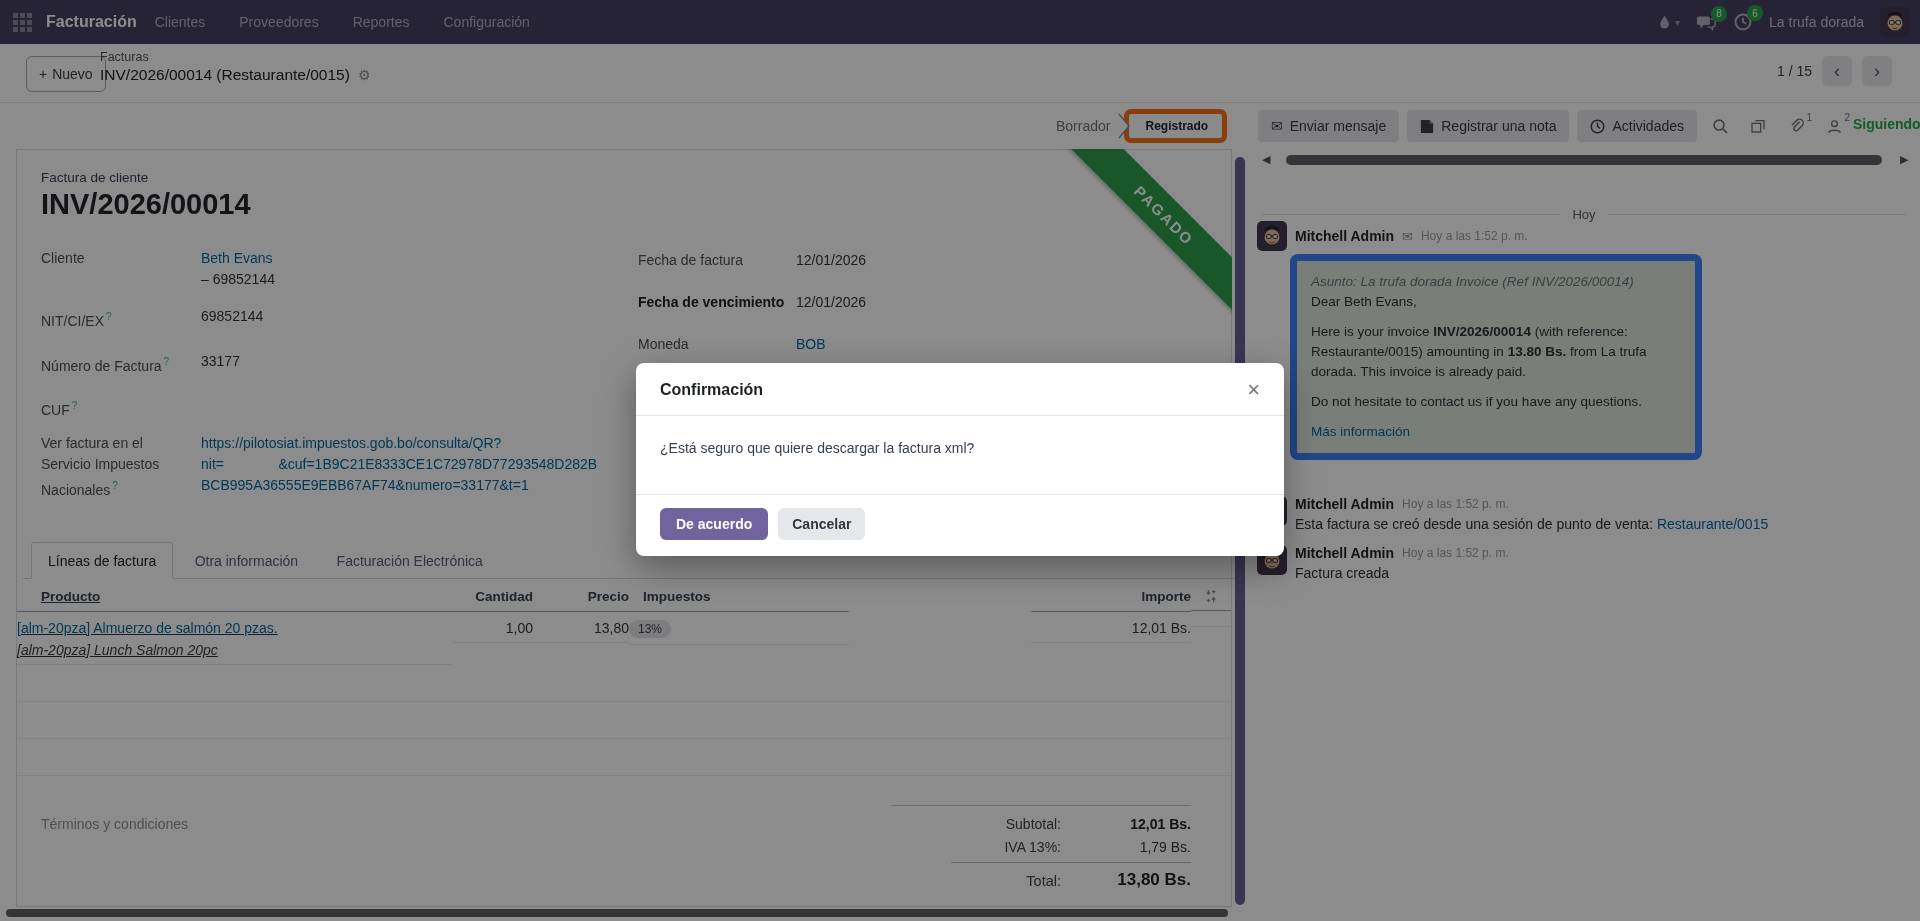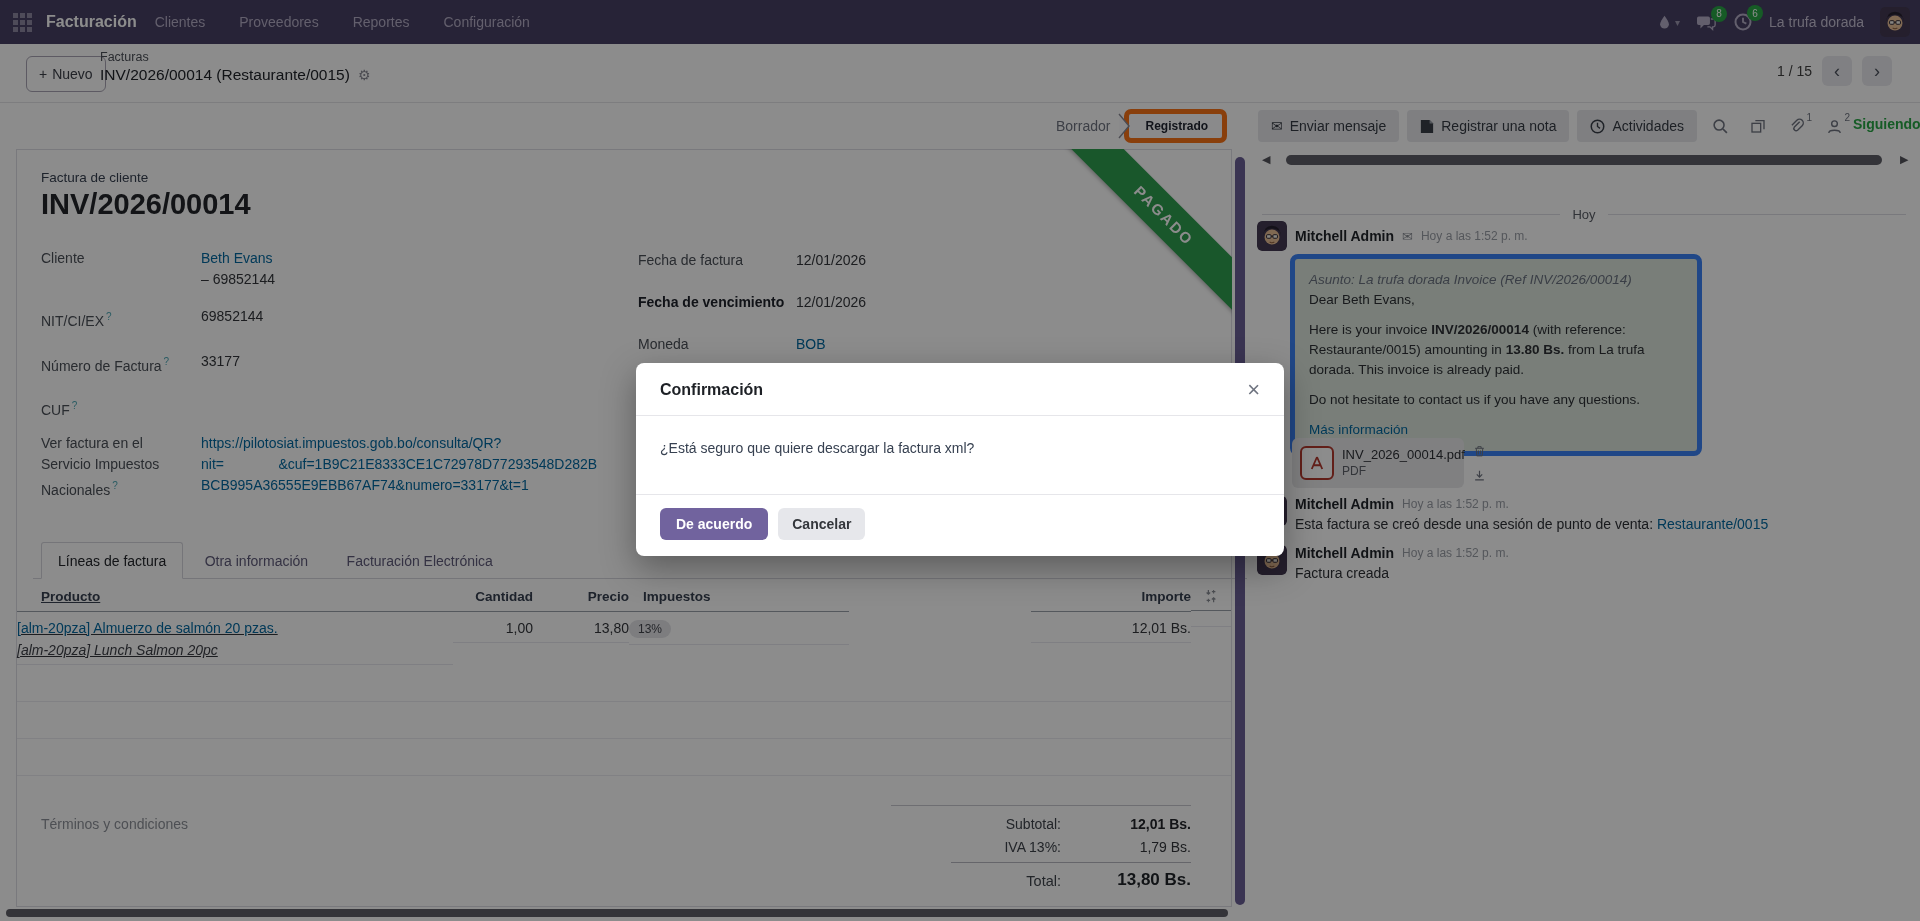--- a/index.html
+++ b/index.html
@@ -71,21 +71,21 @@
   .flabel.bold{ font-weight:bold; color:#20242c; }
   .fvalue{ color:#33363b; }
   .help{ color:#4ea7b5; font-size:10px; vertical-align:super; margin-left:2px; }
   .link{ color:#0369a1; cursor:pointer; text-decoration:none; }
   .col-left{ position:absolute; left:0; top:0; width:580px; }
   .col-right{ position:absolute; left:597px; top:2px; width:560px; }
   .col-right .flabel{ width:158px; }
   .col-right .frow{ margin-bottom:21px; }
 
   
-  .tabs{ position:absolute; left:16px; top:392px; width:1214px; border-bottom:1px solid #d5d5dc; padding-left:8px; }
+  .tabs{ position:absolute; left:6px; top:392px; width:1214px; border-bottom:1px solid #d5d5dc; padding-left:8px; }
   .tab{ display:inline-block; padding:10px 16px 9px; font-size:14px; color:#5f5b7a; cursor:pointer;
         border:1px solid transparent; margin-bottom:-1px; }
   .tab.active{ background:#fff; color:#23262b; border-color:#d5d5dc; border-bottom-color:#fff;
                border-radius:3px 3px 0 0; }
   .ltable{ position:absolute; left:0; top:433px; width:1214px; font-size:14px; }
   .trow{ display:flex; align-items:flex-start; }
   .th{ font-weight:bold; font-size:13.5px; color:#374151; padding:6px 0 7px; border-bottom:1px solid #9aa0aa; }
   .c-prod{ width:436px; padding-left:24px;text-decoration:underline; }
   .c-qty{ width:80px; text-align:right; }
   .c-price{ width:96px; text-align:right; }
@@ -119,21 +119,21 @@
   .ch-thumb{ position:absolute; left:38px; top:2px; width:596px; height:10px; background:#606068; border-radius:5px; cursor:grab; }
   .day-divider{ position:absolute; left:14px; top:58px; width:644px; display:flex; align-items:center; gap:12px;
                 color:#5a5e66; font-size:13px; }
   .day-divider:before,.day-divider:after{ content:""; flex:1; height:1px; background:#dddde3; }
   .msg-head{ display:flex; align-items:center; gap:8px; font-size:14px; }
   .msg-author{ font-weight:bold; color:#1f2329; }
   .msg-time{ color:#9a9ea6; font-size:12px; }
   .env-out{ color:#8a8e96; font-size:13px; }
   .msg{ position:absolute; left:9px; }
   .green-card{ position:absolute; left:42px; top:105px; width:412px; background:#dce6dc;
-               border:5px solid #3b82f6; border-radius:8px; padding:11px 14px; font-size:13.5px; line-height:20px; color:#2e3136;}
+               border:7px solid #3b82f6; border-radius:8px; padding:11px 14px; font-size:13.5px; line-height:20px; color:#2e3136;}
   .subject{ font-style:italic; color:#6b7280; }
   .spacer10{ height:10px; }
   .attach-card{ position:absolute; left:44px; top:289px; width:172px; height:50px; background:#e9e9ec;
                 border-radius:6px; display:flex; align-items:center; padding:6px 8px; gap:8px; cursor:pointer;}
   .attach-meta{ font-size:13px; color:#2e3136; line-height:16px; }
   .attach-type{ color:#5d6169; font-size:12px; }
   .attach-icons{ display:flex; flex-direction:column; justify-content:space-between; height:38px; margin-left:auto; }
   .pdf-box{ width:34px; height:34px; background:#fff; border:2px solid #b3392f; border-radius:6px;
             display:flex; align-items:center; justify-content:center; flex:0 0 auto; }
 
@@ -445,39 +445,20 @@
       <div class="spacer10"></div>
       <div>
         <span>Here is your invoice </span><b>INV/2026/00014</b><span> (with reference: Restaurante/0015) amounting in </span><b>13.80 Bs.</b><span> from La trufa dorada. This invoice is already paid.</span>
       </div>
       <div class="spacer10"></div>
       <div>Do not hesitate to contact us if you have any questions.</div>
       <div class="spacer10"></div>
       <span class="link">Más información</span>
     </div>
 
-    <div class="attach-card">
-      <span class="pdf-box">
-        <svg width="18" height="18" viewBox="0 0 24 24">
-            <path d="M12 4 L19 20 M12 4 L5 20 M7.5 15 H16.5" stroke="#b3392f" stroke-width="2.4" fill="none"></path>
-          </svg>
-      </span>
-      <span class="attach-meta">
-        <span>INV_2026_00014.pdf</span><br>
-        <span class="attach-type">PDF</span>
-      </span>
-      <span class="attach-icons">
-        <svg width="13" height="14" viewBox="0 0 24 24">
-            <path d="M4 7 h16 M9 7 V4 h6 v3 M6 7 l1 14 h10 l1 -14 M10 11 v7 M14 11 v7" stroke="#6f7480" stroke-width="1.8" fill="none"></path>
-          </svg>
-        <svg width="13" height="13" viewBox="0 0 24 24">
-            <path d="M12 3 v11 M7 10 l5 5 5 -5 M4 20 h16" stroke="#6f7480" stroke-width="2.2" fill="none"></path>
-          </svg>
-      </span>
-    </div>
 
     <div class="msg" style="top:347px">
       <div style="display:flex; gap:8px;">
         <span class="avatar30">
           <svg viewBox="0 0 32 32" width="30" height="30">
               <rect width="32" height="32" rx="5" fill="#443a52"></rect>
               <circle cx="16" cy="17" r="8" fill="#eabf96"></circle>
               <path d="M7 16 Q7 5 16 5 Q25 5 25 16 L25 12 Q21 8 16 8 Q11 8 7 12 Z" fill="#26202e"></path>
               <rect x="10.2" y="14.6" width="4.8" height="3.8" rx="1" fill="#f6f2ea" stroke="#26202e"></rect>
               <rect x="17" y="14.6" width="4.8" height="3.8" rx="1" fill="#f6f2ea" stroke="#26202e"></rect>

